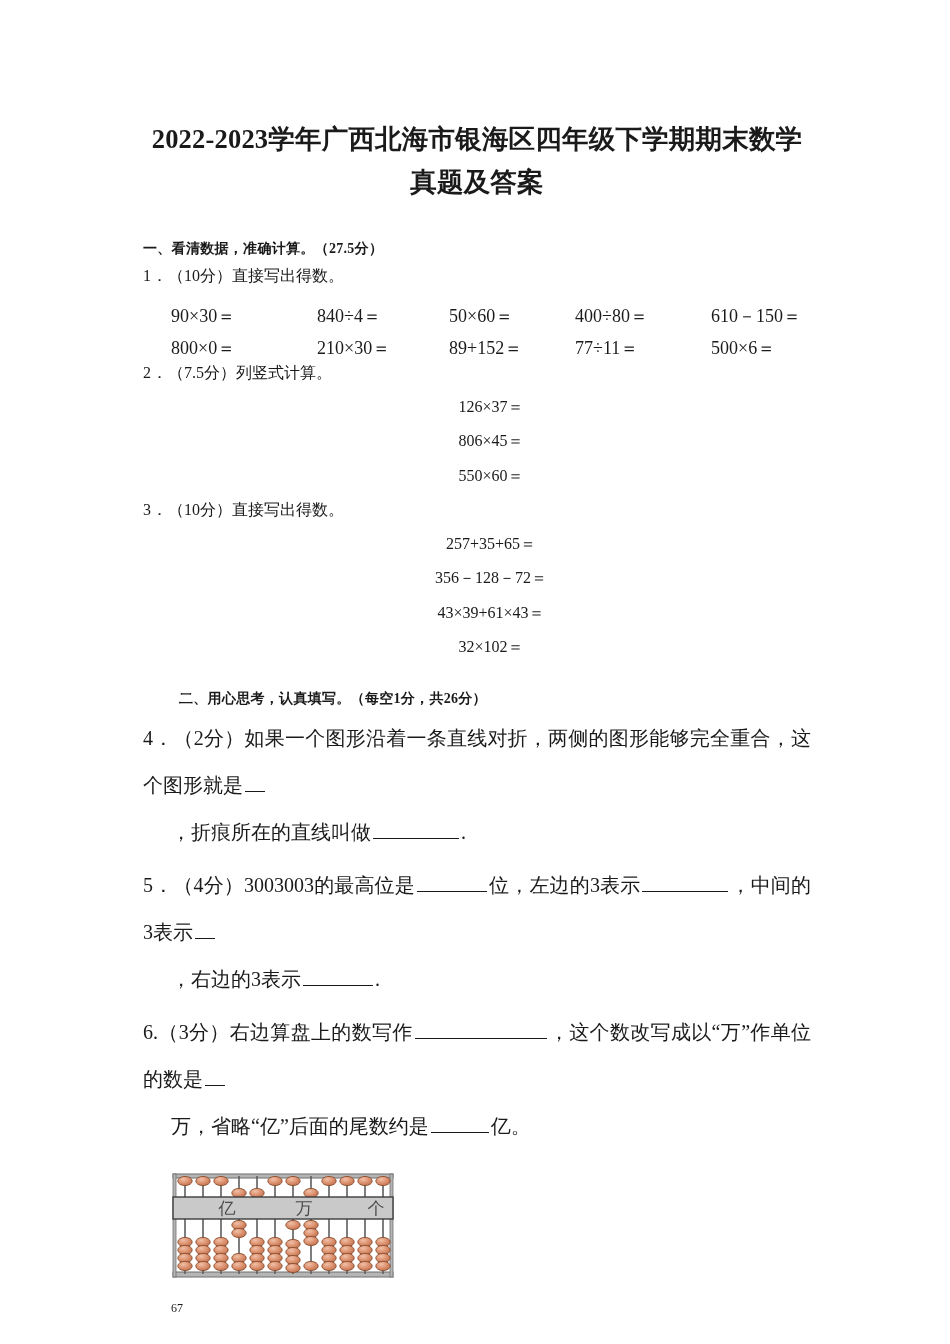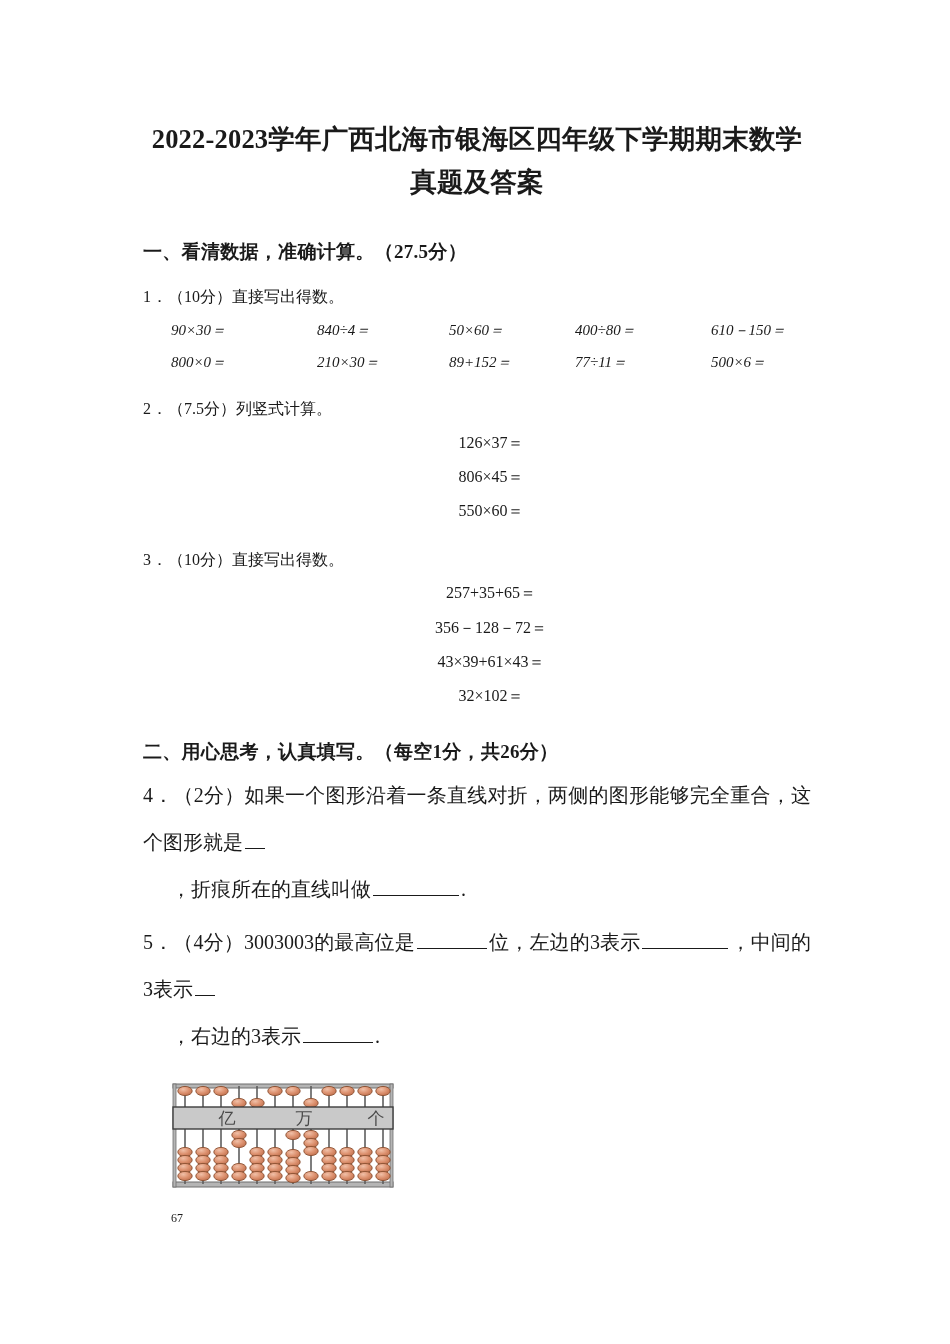--- a/index.html
+++ b/index.html
@@ -37,38 +37,37 @@
     font-size: 26.5px;
     font-weight: bold;
     line-height: 1.62;
     text-align: center;
     letter-spacing: 0.2px;
     font-family: "Liberation Serif", "DejaVu Serif", serif;
   }
 
   
   .section-heading {
-    font-size: 19px;
+    font-size: 14px;
     font-weight: bold;
     margin: 0;
     padding: 0;
     line-height: 1.5;
     letter-spacing: 0.3px;
   }
   .sec1 { margin-top: 34px; }
-  .sec2 { margin-top: 24px; }
+  .sec2 { margin-top: 24px; margin-left: 36px; }
 
   
   .q {
     font-size: 16px;
     line-height: 2.1;
     margin: 0;
   }
   .q-head {
-    margin-top: 14px;
     white-space: nowrap;
   }
   .q-head .qnum { letter-spacing: 0.5px; }
   .q-body {
     padding-left: 28px;
     text-align: center;
   }
   .q-body .expr-line {
     line-height: 2.15;
     white-space: nowrap;
@@ -77,24 +76,23 @@
   
   .arith-rows { padding-left: 28px; }
   .arith-row {
     display: block;
     position: relative;
     height: 32px;
     white-space: nowrap;
   }
   .arith-row .cell {
     position: absolute;
-    top: 0;
-    font-size: 15px;
+    top: 8px;
+    font-size: 18px;
     line-height: 32px;
-    font-style: italic;
   }
 
   
   .fill-q {
     font-size: 20px;
     line-height: 2.35;
     margin: 0;
     margin-top: 6px;
     text-align: justify;
     text-justify: inter-character;
@@ -190,20 +188,24 @@
     <div class="fill-q">
       <span>4．</span><span>（2分）如果一个图形沿着一条直线对折，两侧的图形能够完全重合，这个图形就是</span><span class="blank b-xs"></span>
       <span class="cont"><span>，折痕所在的直线叫做</span><span class="blank b-lg"></span><span>.</span></span>
     </div>
 
     <div class="fill-q">
       <span>5．</span><span>（4分）3003003的最高位是</span><span class="blank b-md"></span><span>位，左边的3表示</span><span class="blank b-lg"></span><span>，中间的3表示</span><span class="blank b-xs"></span>
       <span class="cont"><span>，右边的3表示</span><span class="blank b-md"></span><span>.</span></span>
     </div>
 
+    <div class="fill-q">
+      <span>6.</span><span>（3分）右边算盘上的数写作</span><span class="blank b-xl"></span><span>，这个数改写成以“万”作单位的数是</span><span class="blank b-xs"></span>
+      <span class="cont"><span>万，省略“亿”后面的尾数约是</span><span class="blank b-sm"></span><span>亿。</span></span>
+    </div>
 
     <div class="figure-abacus">
       <svg width="228" height="112" viewBox="0 0 228 112">
         <defs>
           <radialGradient id="beadg" cx="38%" cy="32%" r="72%">
             <stop offset="0%" stop-color="#f0c0a8"></stop>
             <stop offset="55%" stop-color="#dd9270"></stop>
             <stop offset="100%" stop-color="#c1714f"></stop>
           </radialGradient>
         </defs>

